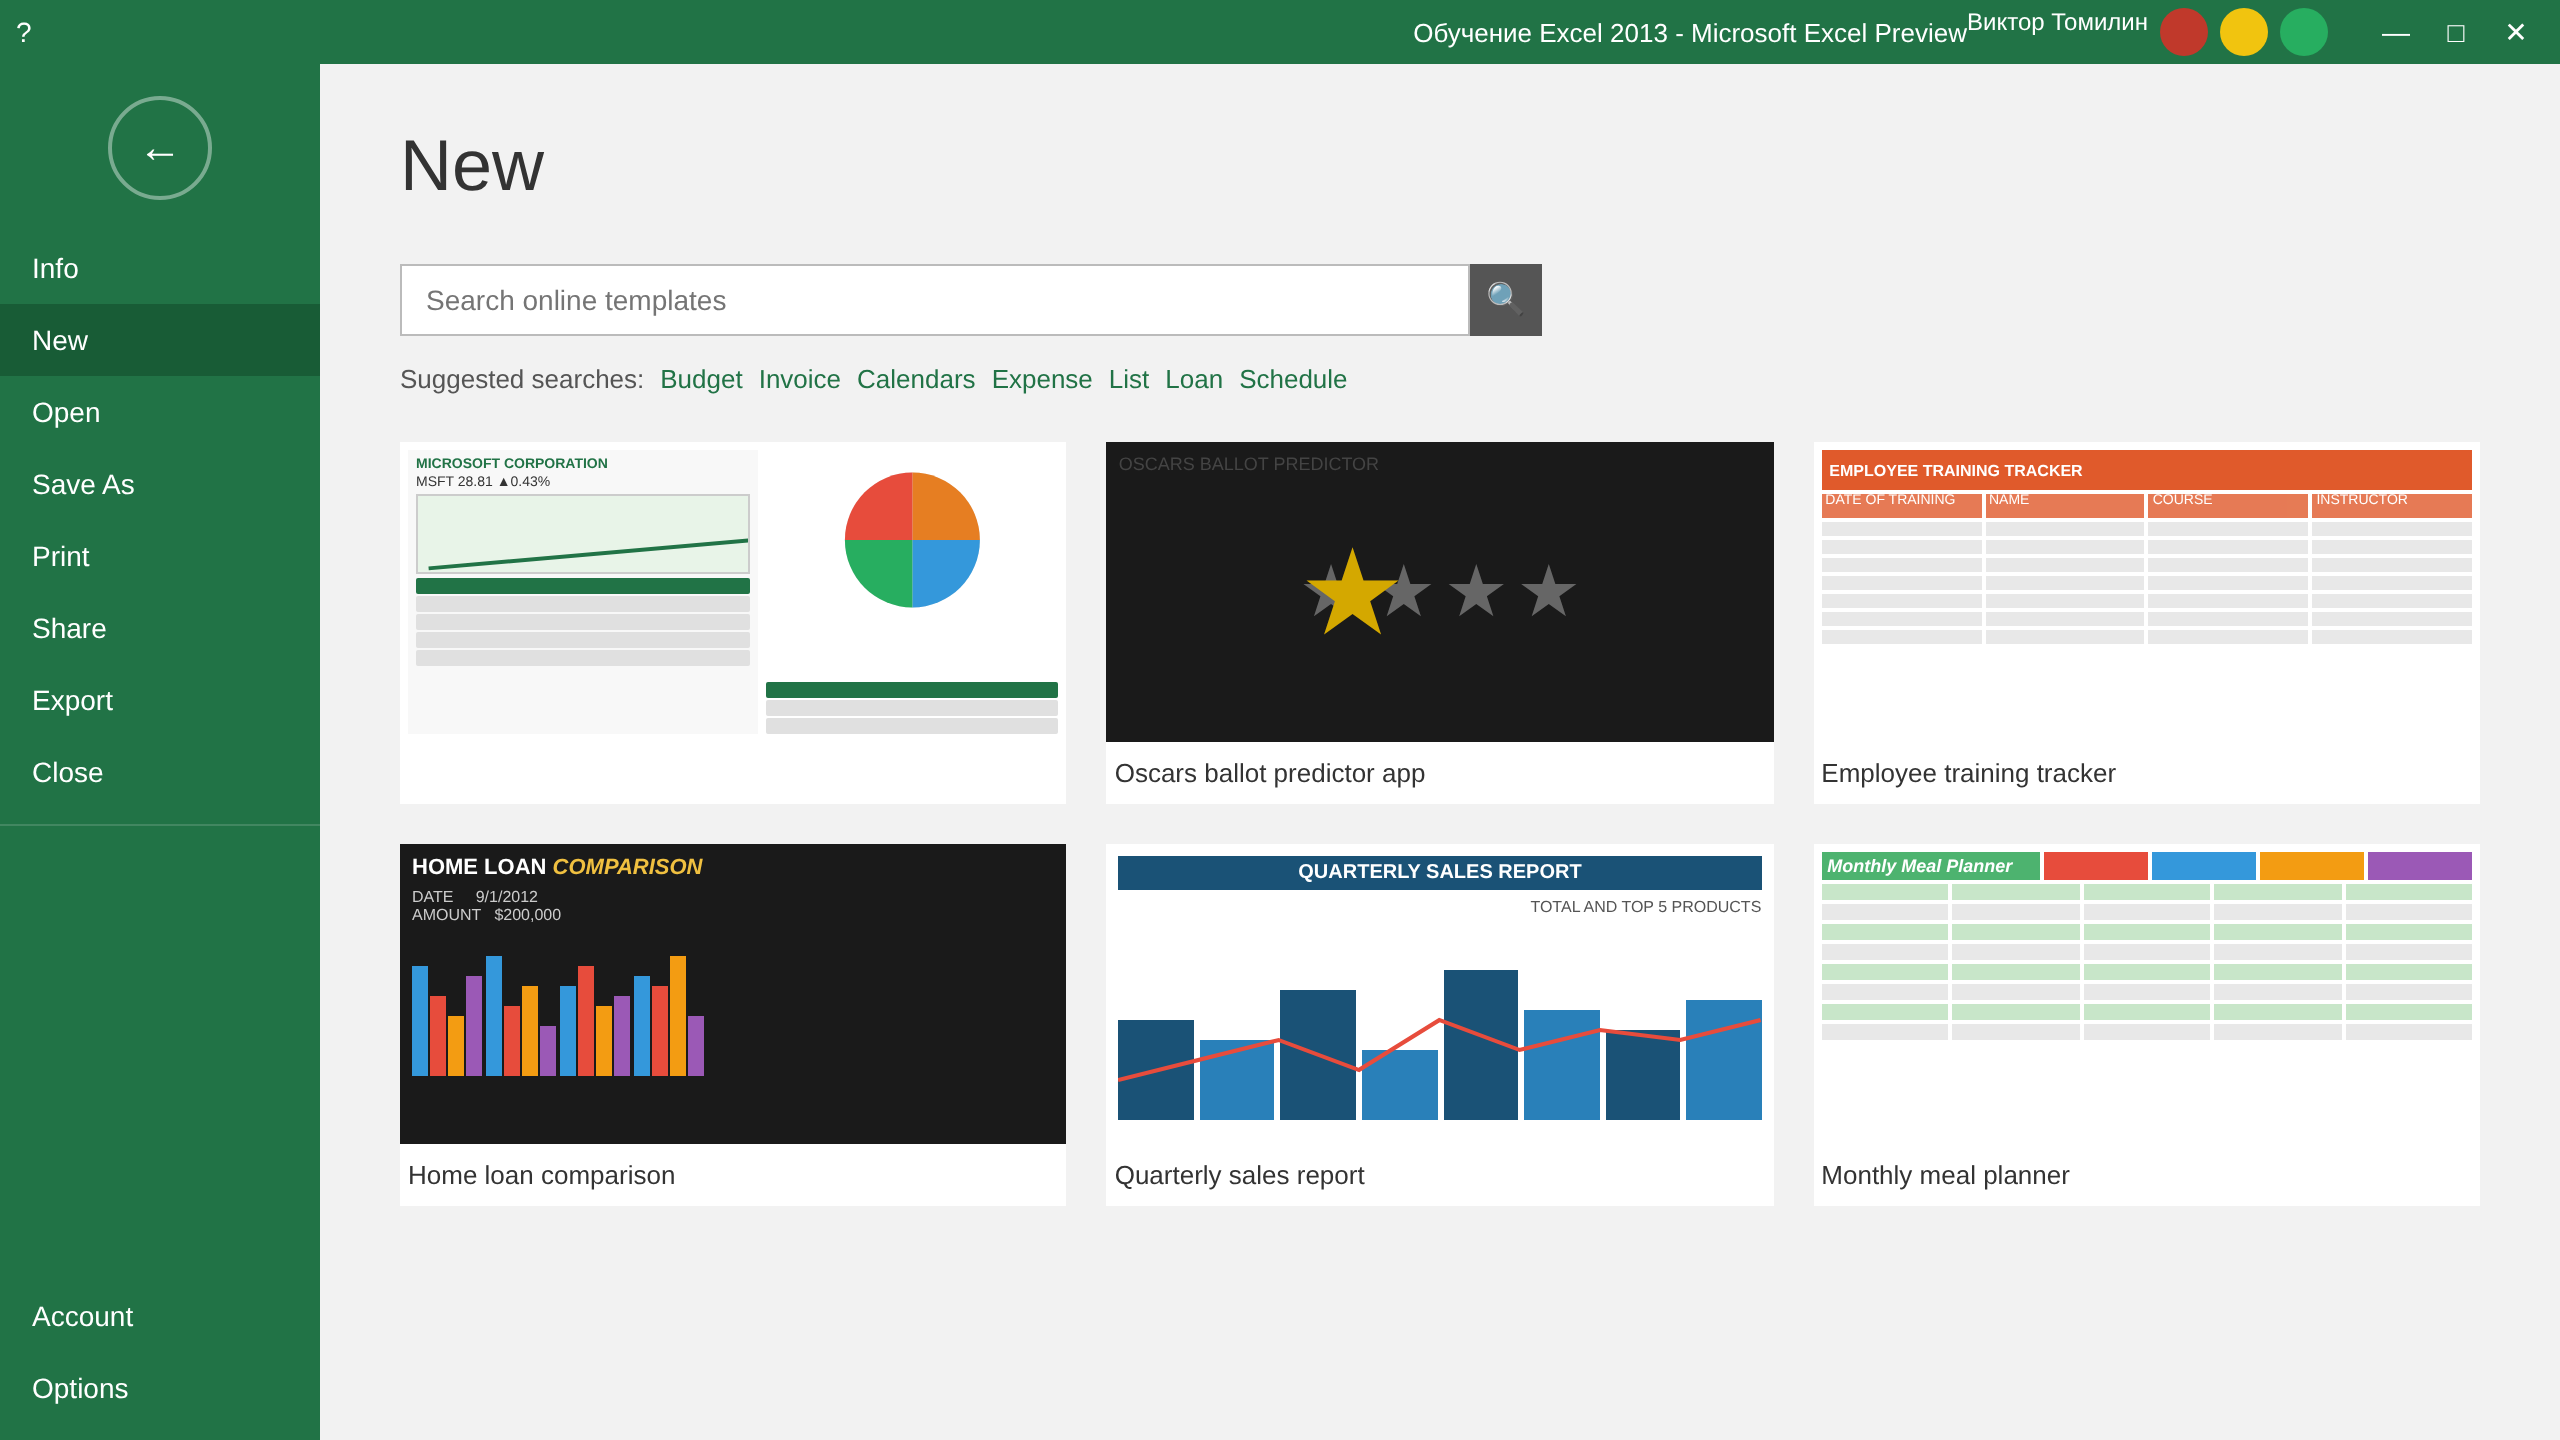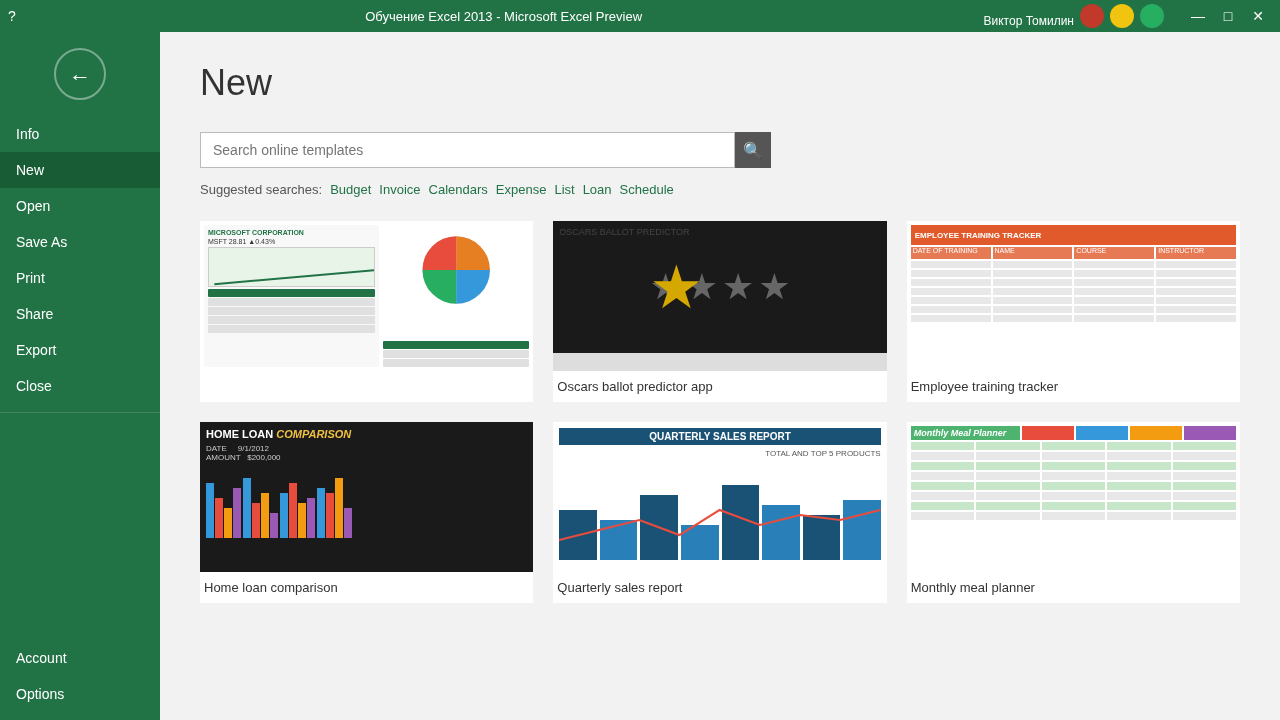--- a/index.html
+++ b/index.html
@@ -12,41 +12,41 @@
       display: flex;
       align-items: center;
       justify-content: space-between;
       padding: 0 8px;
       flex-shrink: 0;
     }
     .titlebar-title {
       color: #fff;
       font-size: 13px;
       flex: 1;
-      text-align: center;
+      text-align: right;
     }
     .titlebar-controls {
       display: flex;
       gap: 2px;
     }
     .titlebar-btn {
       width: 28px;
       height: 20px;
       background: transparent;
       border: none;
       color: #fff;
       font-size: 14px;
       cursor: pointer;
       display: flex;
       align-items: center;
       justify-content: center;
     }
     .titlebar-user {
       display: flex;
-      align-items: flex-end;
+      align-items: flex-start;
       gap: 6px;
       color: #fff;
       font-size: 12px;
       margin-right: 20px;
     }
     .avatar {
       width: 24px;
       height: 24px;
       border-radius: 50%;
       background: #888;
@@ -254,21 +254,21 @@
     }
     .mini-row {
       height: 8px;
       background: #e0e0e0;
       border-radius: 1px;
     }
     .mini-row.header { background: #217346; }
 
     .tmpl-oscars {
       background: #1a1a1a;
-      height: 132px;
+      height: 150px;
       display: flex;
       align-items: center;
       justify-content: center;
       position: relative;
       overflow: hidden;
     }
     .oscars-star {
       font-size: 60px;
       color: #d4a800;
       position: absolute;

